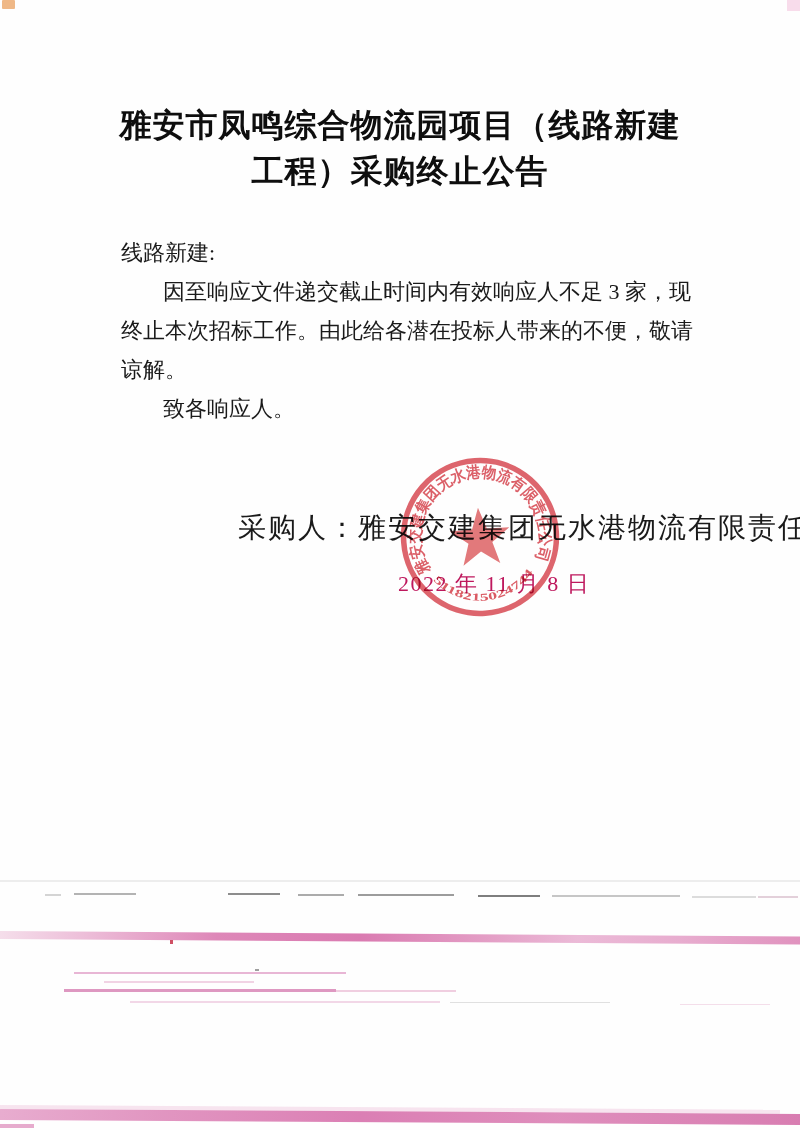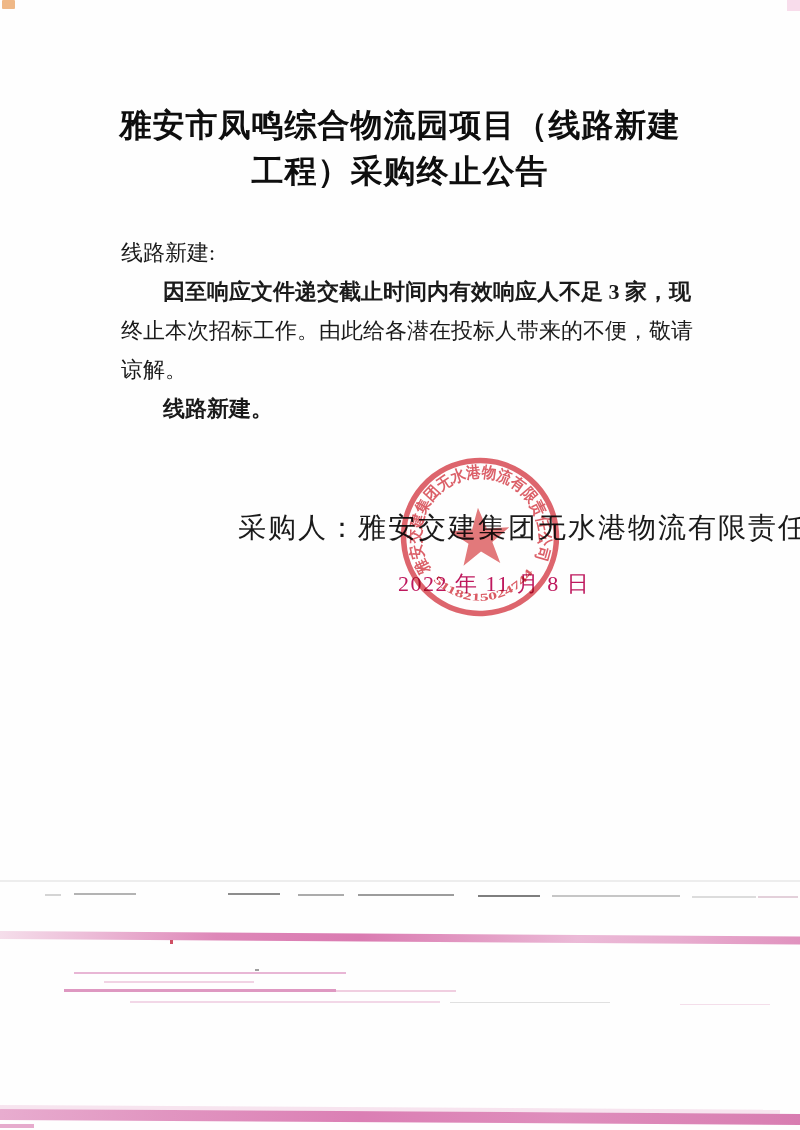--- a/index.html
+++ b/index.html
@@ -16,21 +16,21 @@
     font-weight:bold; font-size:32px; line-height:46px; letter-spacing:1px; color:#0e0e0e;
   }
   .title span { display:block; }
 
   
   .bodytext {
     position:absolute; left:121px; top:233px; width:580px;
     font-size:22px; line-height:39px; color:#1a1a1a;
   }
   .line { white-space:nowrap; }
-  .indent { text-indent:42px;font-weight:bold; }
+  .indent { text-indent:42px; }
 
   
   .sig-purchaser {
     position:absolute; left:238px; top:509px; font-size:28px;
     letter-spacing:2px; white-space:nowrap; color:#1a1a1a; z-index:2;
   }
   .sig-date {
     position:absolute; left:398px; top:569px; font-size:22px;
     letter-spacing:1.5px; white-space:nowrap; color:#be185d; z-index:2;
   }
@@ -70,21 +70,21 @@
   <h1 class="title">
     <span>雅安市凤鸣综合物流园项目（线路新建</span>
     <span>工程）采购终止公告</span>
   </h1>
 
   <div class="bodytext">
     <div class="line">线路新建:</div>
     <div class="line indent">因至响应文件递交截止时间内有效响应人不足 3 家，现</div>
     <div class="line">终止本次招标工作。由此给各潜在投标人带来的不便，敬请</div>
     <div class="line">谅解。</div>
-    <div class="line indent">线路新建。</div>
+    <div class="line indent">致各响应人。</div>
   </div>
 
   <div class="sig-purchaser"><span>采购人：</span><span>雅安交建集团无水港物流有限责任公司</span></div>
 
   <div class="sig-date">2022 年 11 月 8 日</div>
 
   <div class="seal">
     <svg viewBox="0 0 164 164" width="166" height="166">
       <circle cx="82" cy="82" r="75.5" fill="none" stroke-width="5.5" opacity="0.85" stroke="#d84a54"></circle>
       <path id="sealTopArc" d="M 30.9 111.5 A 59 59 0 1 1 133.1 111.5" fill="none"></path>

